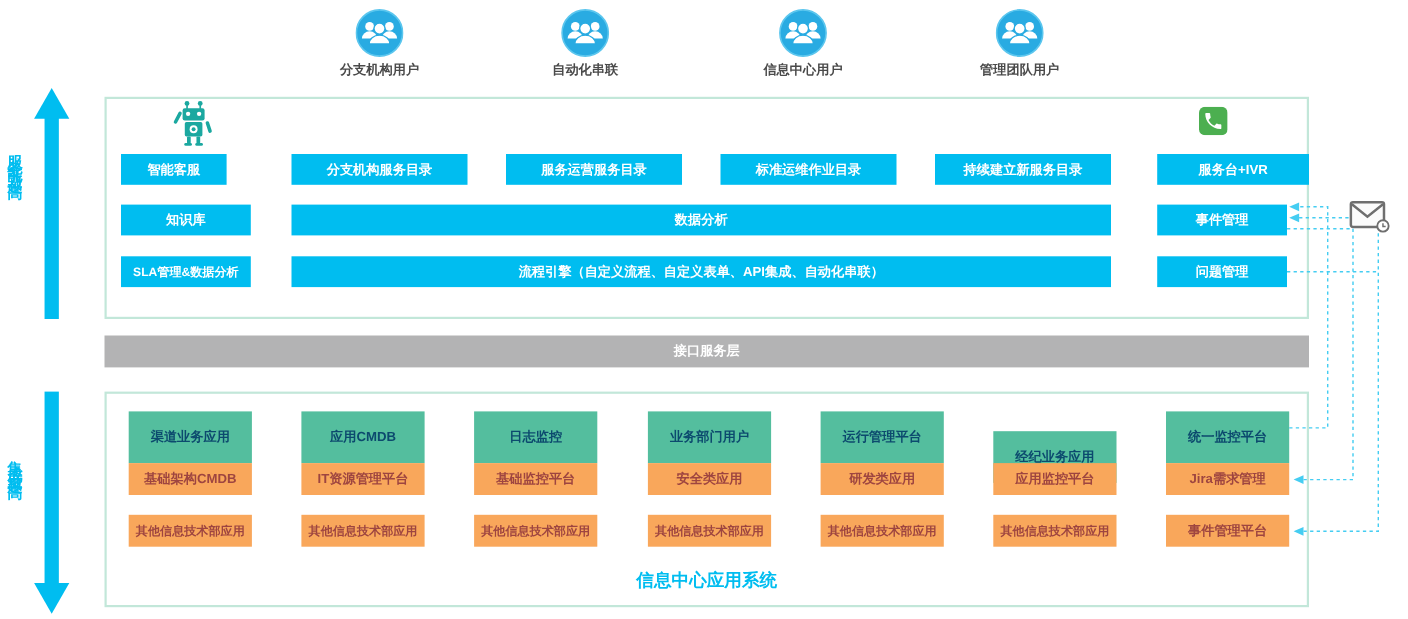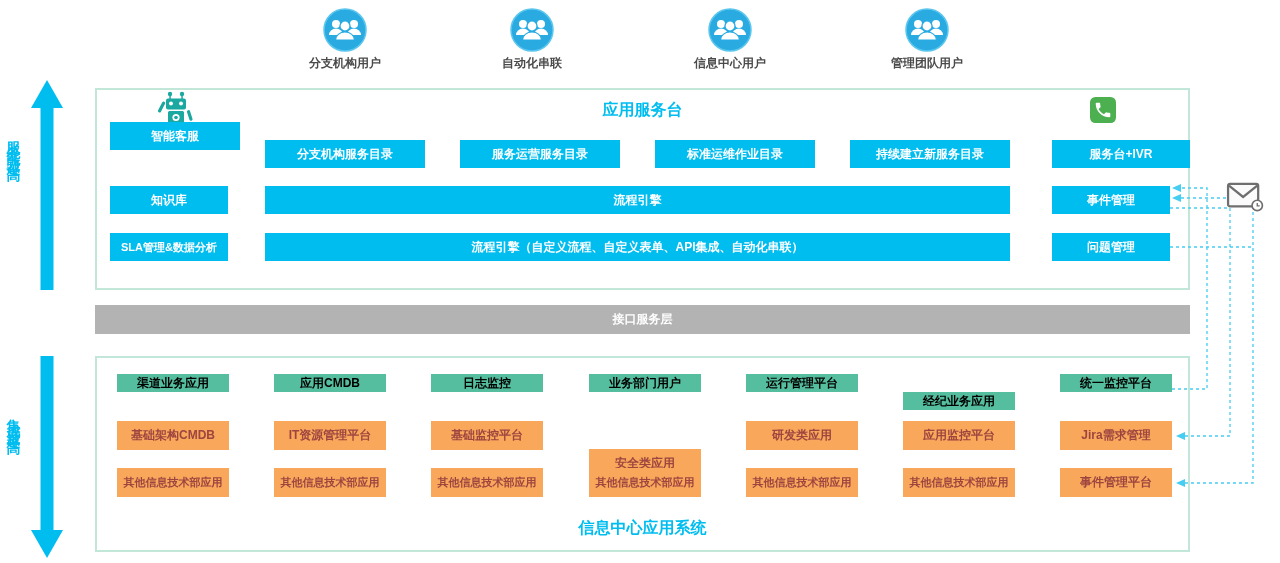--- a/index.html
+++ b/index.html
@@ -5,21 +5,21 @@
   html,body{margin:0;padding:0;background:#fff;}
   .canvas{position:relative;width:1280px;height:563px;background:#fff;overflow:hidden;
           font-family:"Liberation Sans","DejaVu Sans",sans-serif;border-radius:20px;}
   .abs{position:absolute;}
   
   .panel{position:absolute;border:2px solid #c2e7d9;background:#fff;box-sizing:border-box;}
   
   .btn{position:absolute;height:28px;display:flex;align-items:center;justify-content:center;
        font-size:12px;font-weight:bold;box-sizing:border-box;white-space:nowrap;}
   .cyan{background:#00bdf0;color:#ffffff;}
-  .green{background:#54be9e;color:#000000;height:18px;}
+  .green{background:#54be9e;color:#0c4a6e;height:47px;}
   .orange{background:#f9a75b;color:#9e4540;height:29px;}
   .graybar{position:absolute;background:#b3b3b4;color:#ffffff;display:flex;align-items:center;
            justify-content:center;font-size:12px;font-weight:bold;}
   .big-title{position:absolute;color:#00bdf0;font-size:16px;font-weight:bold;text-align:center;}
   .vlabel{position:absolute;writing-mode:vertical-rl;text-orientation:upright;color:#00bdf0;
           font-size:14px;font-weight:bold;letter-spacing:5px;}
   .user{position:absolute;width:140px;text-align:center;}
   .user .ulabel{margin-top:3px;font-size:12px;font-weight:bold;color:#4a4a4a;}
   svg{display:block;}
   .overlay{position:absolute;left:0;top:0;pointer-events:none;}
@@ -97,38 +97,37 @@
       <rect x="22.6" y="34" width="3.4" height="6.5" rx="1"></rect>
       <rect x="11.5" y="40" width="7" height="2.6" rx="1.3"></rect>
       <rect x="21.5" y="40" width="7" height="2.6" rx="1.3"></rect>
     </g>
     <circle cx="15" cy="13.5" r="2" fill="#fff"></circle>
       <circle cx="25" cy="13.5" r="2" fill="#fff"></circle>
     <circle cx="20" cy="27.5" r="3.6" fill="#fff"></circle>
       <circle cx="20" cy="27.5" r="1.8" fill="#1ba8a0"></circle>
   </svg>
 
-  <div class="big-title" style="left:95px;top:100px;width:1095px;">应用服务台</div>
 
   <svg class="abs" style="left:1090px;top:97px;" viewBox="0 0 24 24" width="26" height="26">
     <rect x="0" y="0" width="24" height="24" rx="5" fill="#4caf50"></rect>
     <g transform="translate(3,3) scale(0.75)">
       <path fill="#fff" d="M6.62 10.79c1.44 2.83 3.76 5.14 6.59 6.59l2.2-2.2c.27-.27.67-.36 1.02-.24 1.12.37 2.33.57 3.57.57.55 0 1 .45 1 1V20c0 .55-.45 1-1 1-9.39 0-17-7.61-17-17 0-.55.45-1 1-1h3.5c.55 0 1 .45 1 1 0 1.25.2 2.45.57 3.57.11.35.03.74-.25 1.02l-2.2 2.2z"></path>
     </g>
   </svg>
 
-  <div class="btn cyan" style="left:110px;top:122px;width:130px;">智能客服</div>
+  <div class="btn cyan" style="left:110px;top:140px;width:96px;">智能客服</div>
   <div class="btn cyan" style="left:265px;top:140px;width:160px;">分支机构服务目录</div>
   <div class="btn cyan" style="left:460px;top:140px;width:160px;">服务运营服务目录</div>
   <div class="btn cyan" style="left:655px;top:140px;width:160px;">标准运维作业目录</div>
   <div class="btn cyan" style="left:850px;top:140px;width:160px;">持续建立新服务目录</div>
   <div class="btn cyan" style="left:1052px;top:140px;width:138px;">服务台+IVR</div>
 
   <div class="btn cyan" style="left:110px;top:186px;width:118px;">知识库</div>
-  <div class="btn cyan" style="left:265px;top:186px;width:745px;">流程引擎</div>
+  <div class="btn cyan" style="left:265px;top:186px;width:745px;">数据分析</div>
   <div class="btn cyan" style="left:1052px;top:186px;width:118px;">事件管理</div>
 
   <div class="btn cyan" style="left:110px;top:233px;width:118px;font-size:11px;">SLA管理&amp;数据分析</div>
   <div class="btn cyan" style="left:265px;top:233px;width:745px;">流程引擎（自定义流程、自定义表单、API集成、自动化串联）</div>
   <div class="btn cyan" style="left:1052px;top:233px;width:118px;">问题管理</div>
 
   <div class="graybar" style="left:95px;top:305px;width:1095px;height:29px;">接口服务层</div>
 
   <div class="panel" style="left:95px;top:356px;width:1095px;height:196px;"></div>
 
@@ -136,21 +135,21 @@
   <div class="btn green" style="left:274px;top:374px;width:112px;">应用CMDB</div>
   <div class="btn green" style="left:431px;top:374px;width:112px;">日志监控</div>
   <div class="btn green" style="left:589px;top:374px;width:112px;">业务部门用户</div>
   <div class="btn green" style="left:746px;top:374px;width:112px;">运行管理平台</div>
   <div class="btn green" style="left:903px;top:392px;width:112px;">经纪业务应用</div>
   <div class="btn green" style="left:1060px;top:374px;width:112px;">统一监控平台</div>
 
   <div class="btn orange" style="left:117px;top:421px;width:112px;">基础架构CMDB</div>
   <div class="btn orange" style="left:274px;top:421px;width:112px;">IT资源管理平台</div>
   <div class="btn orange" style="left:431px;top:421px;width:112px;">基础监控平台</div>
-  <div class="btn orange" style="left:589px;top:421px;width:112px;margin-top:28px;">安全类应用</div>
+  <div class="btn orange" style="left:589px;top:421px;width:112px;">安全类应用</div>
   <div class="btn orange" style="left:746px;top:421px;width:112px;">研发类应用</div>
   <div class="btn orange" style="left:903px;top:421px;width:112px;">应用监控平台</div>
   <div class="btn orange" style="left:1060px;top:421px;width:112px;">Jira需求管理</div>
 
   <div class="btn orange" style="left:117px;top:468px;width:112px;font-size:11px;">其他信息技术部应用</div>
   <div class="btn orange" style="left:274px;top:468px;width:112px;font-size:11px;">其他信息技术部应用</div>
   <div class="btn orange" style="left:431px;top:468px;width:112px;font-size:11px;">其他信息技术部应用</div>
   <div class="btn orange" style="left:589px;top:468px;width:112px;font-size:11px;">其他信息技术部应用</div>
   <div class="btn orange" style="left:746px;top:468px;width:112px;font-size:11px;">其他信息技术部应用</div>
   <div class="btn orange" style="left:903px;top:468px;width:112px;font-size:11px;">其他信息技术部应用</div>

